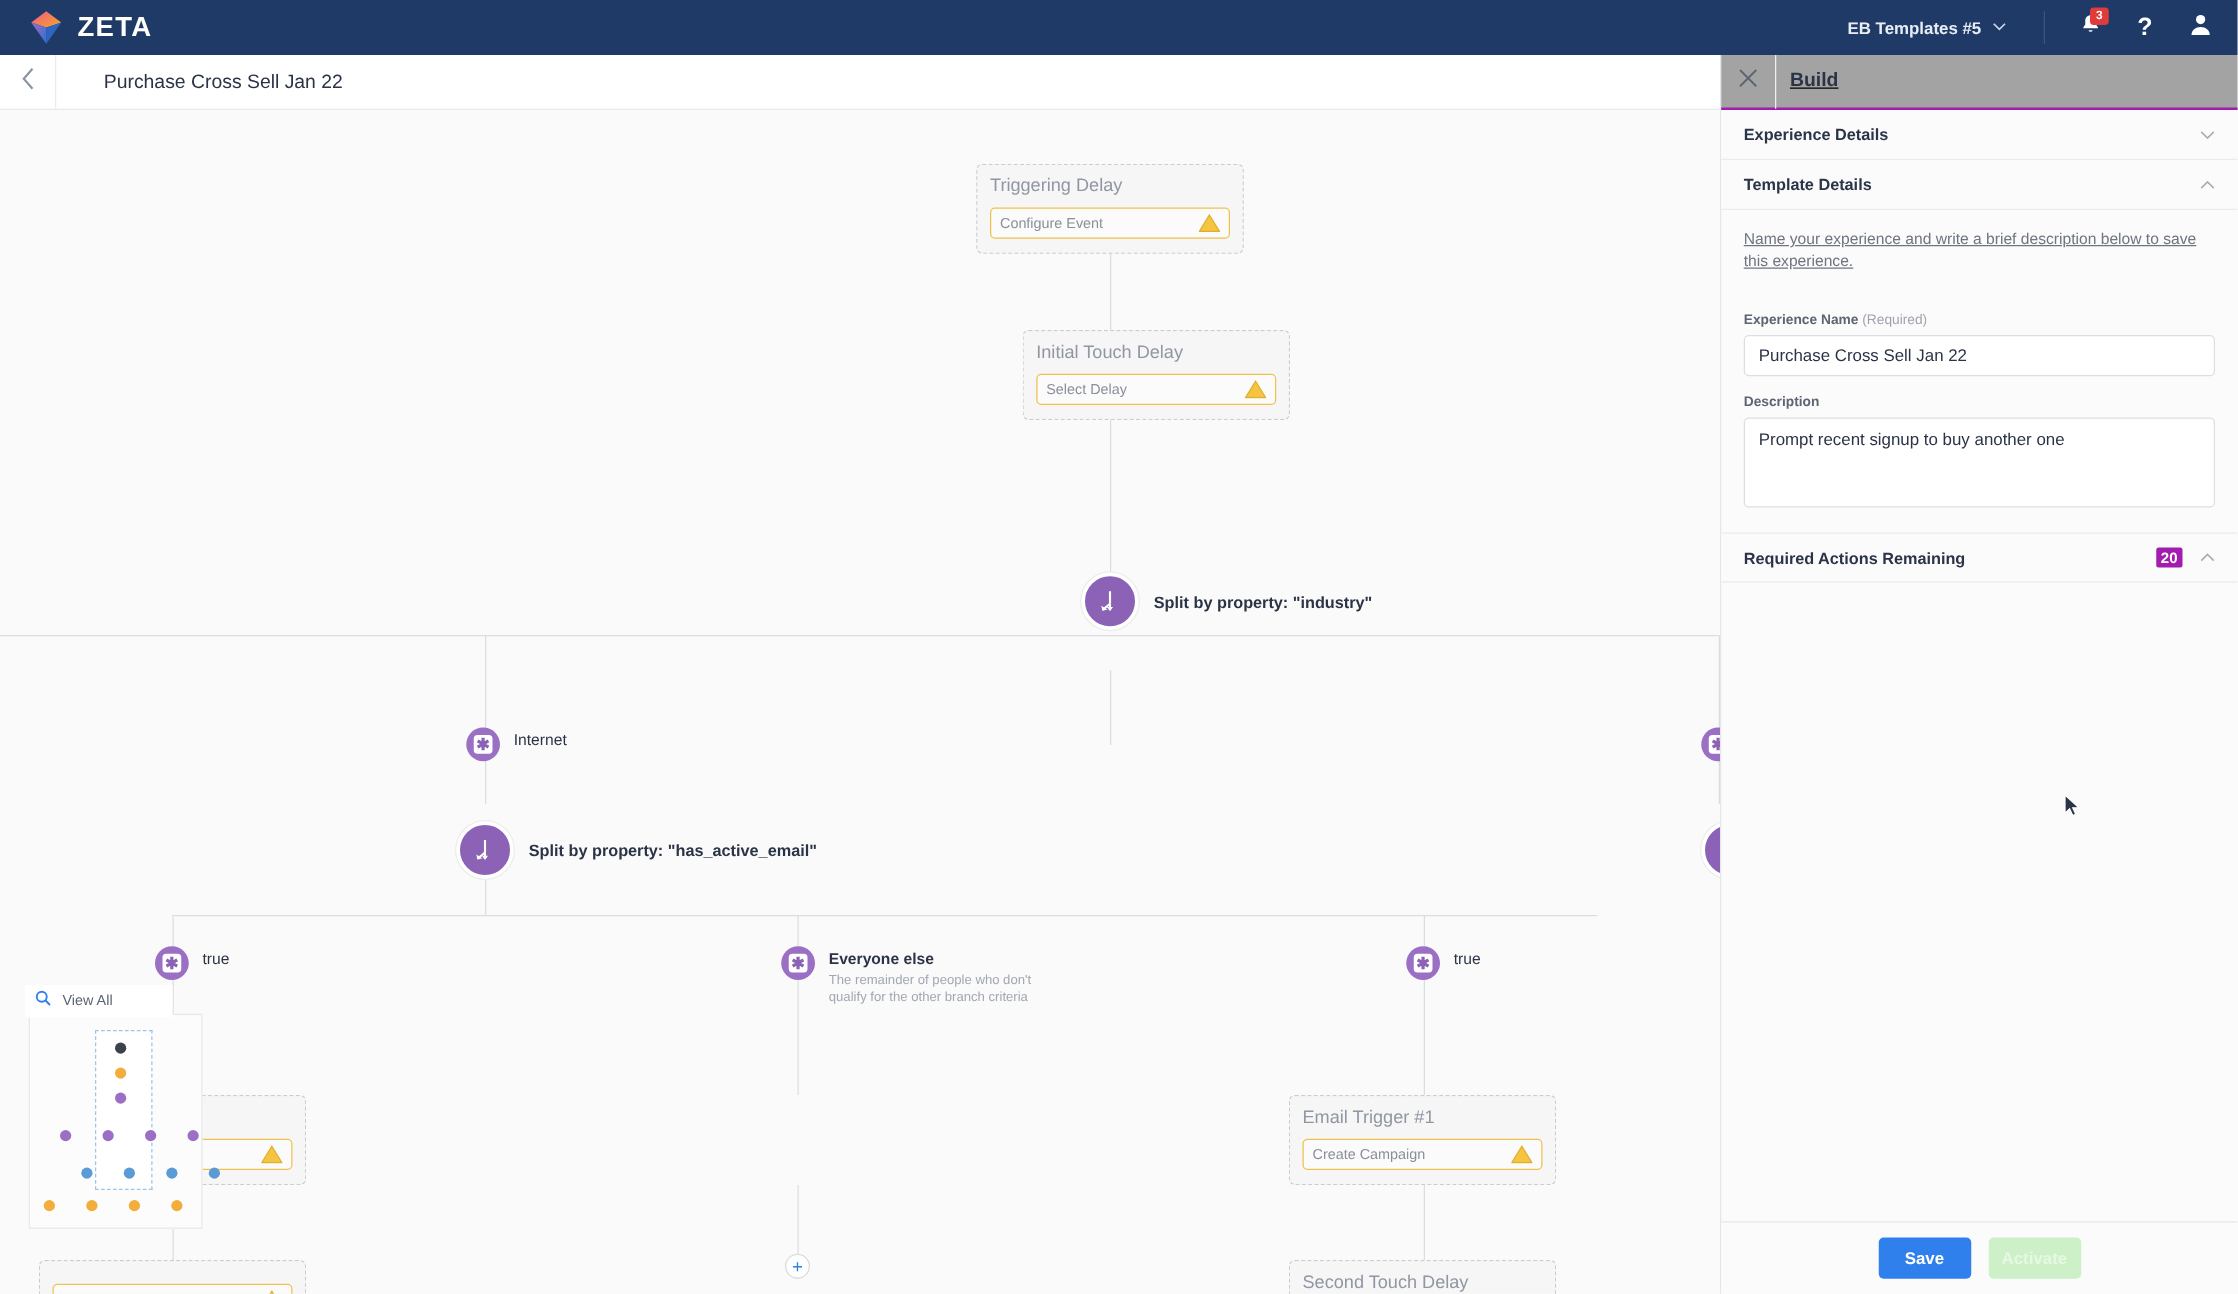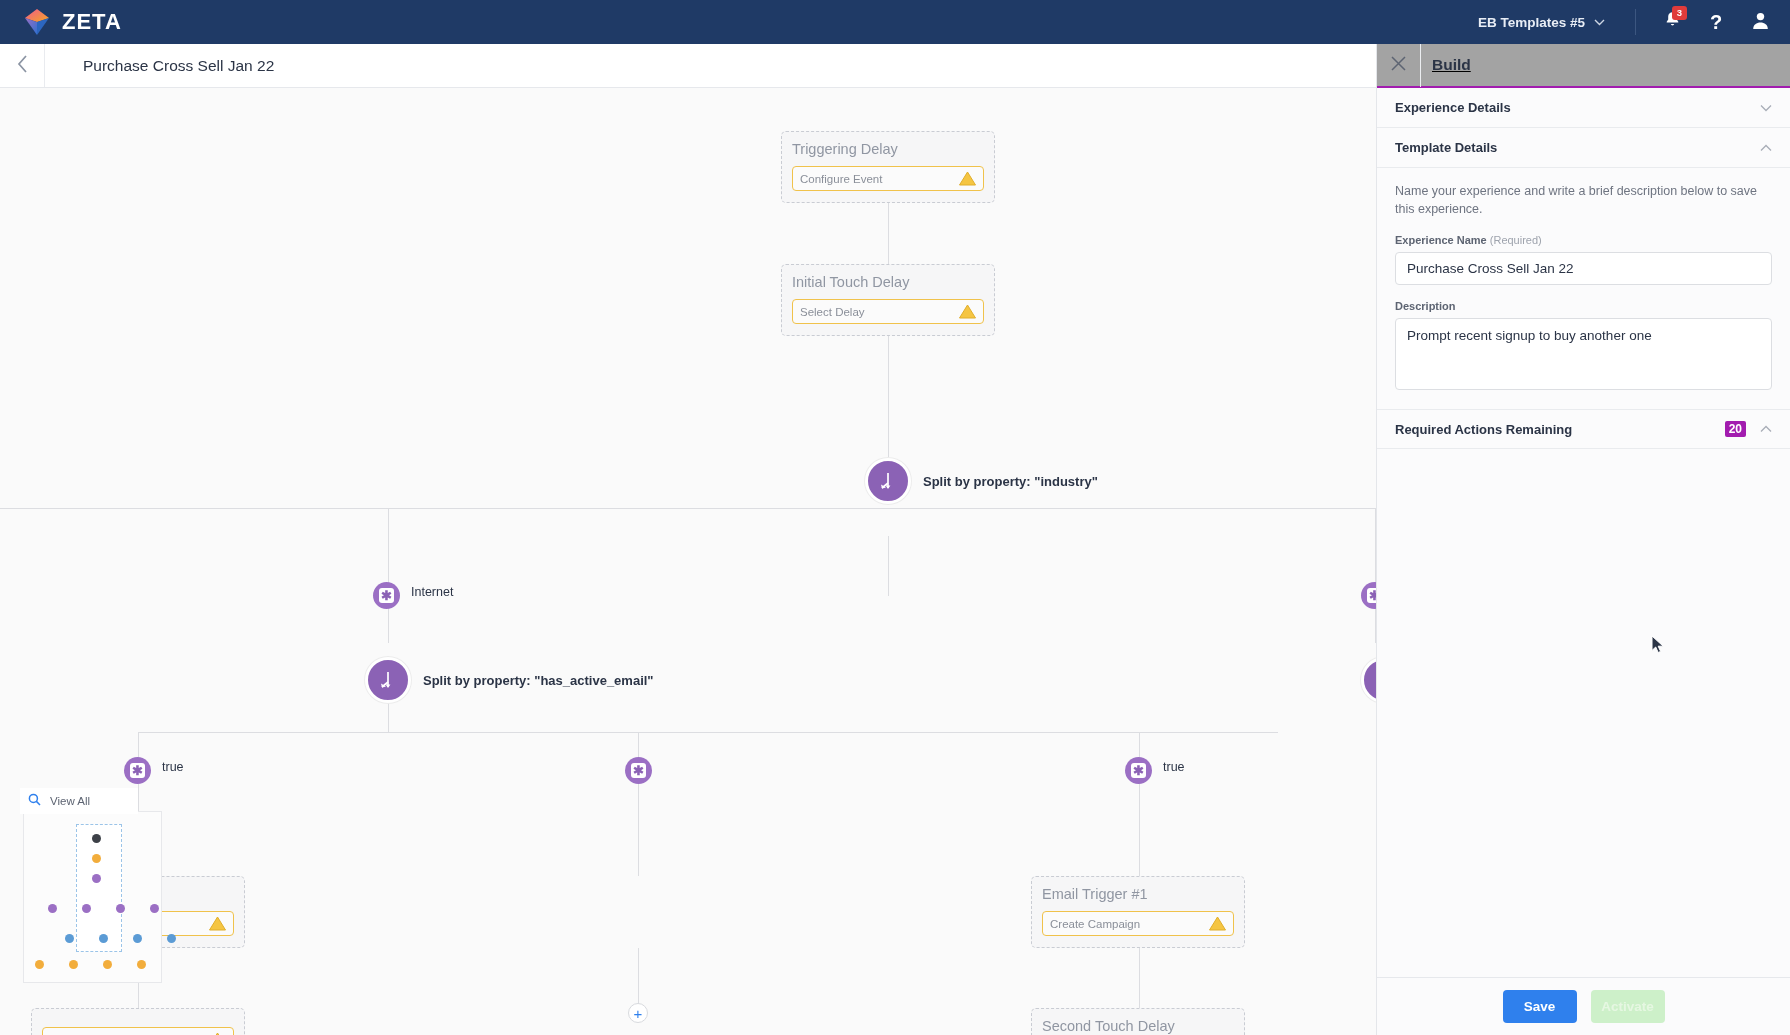--- a/index.html
+++ b/index.html
@@ -178,21 +178,21 @@
     font-size: 13px; color: #2b3446; font-weight: bold;
   }
   .accordion-row .acc-chev { margin-left: auto; color: #a8adb7; font-size: 12px; }
   .acc-right-group { margin-left: auto; display: flex; align-items: center; }
   .count-badge {
     background: #a21caf; color: #ffffff; font-size: 12px; font-weight: bold;
     padding: 1px 4px; border-radius: 2px; margin-right: 14px;
   }
   .drawer-body { padding: 14px 18px 0 18px; flex: none; }
   .helper-text {
-    font-size: 12.5px; color: #6e7481; line-height: 1.45; margin-bottom: 16px;
+    font-size: 12.5px; color: #6e7481; line-height: 1.45; margin-bottom: 32px; text-decoration: underline;
   }
   .field-label { font-size: 11px; color: #5d6472; font-weight: bold; margin-bottom: 6px; }
   .field-label .req { color: #9ea3ad; font-weight: normal; }
   .txt-input {
     width: 100%; height: 33px; border: 1px solid #dcdee2; border-radius: 4px;
     background: #ffffff; padding: 0 11px; font-size: 13.5px; color: #2b3446;
     font-family: "Liberation Sans", sans-serif;
   }
   .field-block { margin-bottom: 15px; }
   .txt-area {
@@ -311,21 +311,21 @@
     <div class="card-action">
       <span>Configure Event</span>
       <span class="warn">
         <svg class="warn-tri" width="17" height="15" viewBox="0 0 17 15">
             <path d="M8.5 1 L16.5 14 L0.5 14 Z" fill="#f5c542" stroke="#e0ae2b" stroke-width="1"></path>
           </svg>
       </span>
     </div>
   </div>
 
-  <div class="card" style="left:781px; top:176px;">
+  <div class="card" style="left:818px; top:176px;">
     <div class="card-title">Initial Touch Delay</div>
     <div class="card-action">
       <span>Select Delay</span>
       <span class="warn">
         <svg class="warn-tri" width="17" height="15" viewBox="0 0 17 15">
             <path d="M8.5 1 L16.5 14 L0.5 14 Z" fill="#f5c542" stroke="#e0ae2b" stroke-width="1"></path>
           </svg>
       </span>
     </div>
   </div>
@@ -386,20 +386,24 @@
       </div>
     <div class="branch-text">
       <div class="branch-title">true</div>
     </div>
   </div>
 
   <div class="branch-node" style="left:625px; top:669px;">
     <div class="branch-circle">
         <span class="branch-inner">✱</span>
       </div>
+    <div class="branch-text">
+      <div class="branch-title bold">Everyone else</div>
+      <div class="branch-sub">The remainder of people who don't qualify for the other branch criteria</div>
+    </div>
   </div>
 
   <div class="branch-node" style="left:1125px; top:669px;">
     <div class="branch-circle">
         <span class="branch-inner">✱</span>
       </div>
     <div class="branch-text">
       <div class="branch-title">true</div>
     </div>
   </div>

